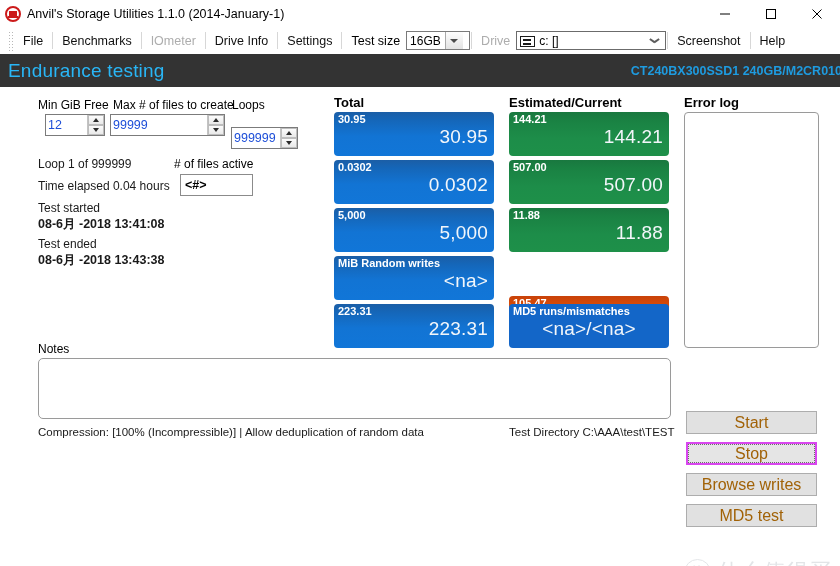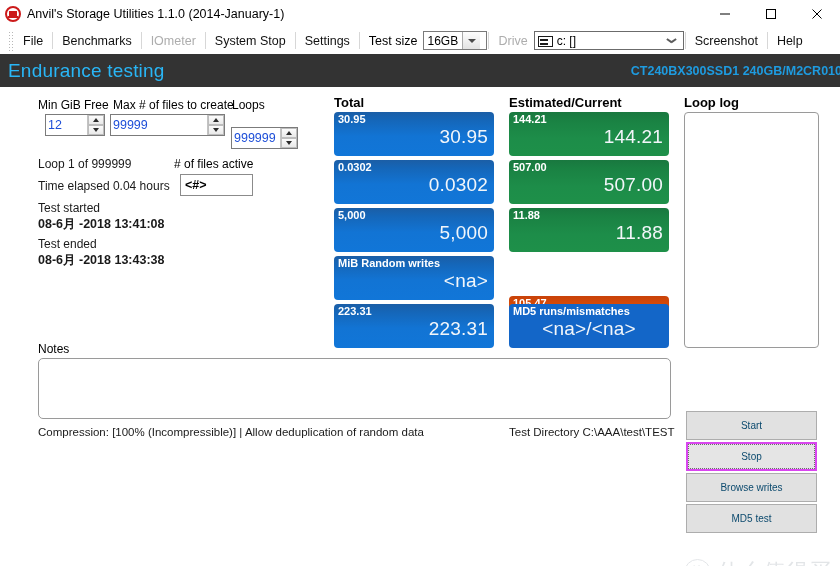--- a/index.html
+++ b/index.html
@@ -341,29 +341,29 @@
     position: absolute;
     border: 1px solid #9a9a9a;
     border-radius: 5px;
     background: #fff;
     box-sizing: border-box;
   }
 
   
   .btn {
     position: absolute;
-    height: 29px;
+    height: 23px;
     background: #e1e1e1;
     border: 1px solid #adadad;
     box-sizing: border-box;
     display: flex;
     align-items: center;
     justify-content: center;
-    font-size: 10px;
-    color: #0c4a6e;
+    font-size: 16px;
+    color: #a16207;
   }
   .btn.focused {
     border: 2px solid #d946ef;
     background: #e1e1e1;
     padding: 0;
   }
   .btn.focused .inner {
     width: 100%; height: 100%;
     border: 1px dotted #6b6b6b;
     box-sizing: border-box;
@@ -432,21 +432,21 @@
 </div>
 
 <div id="menubar">
   <div id="grip"></div>
   <div class="menu-item">File</div>
   <div class="menu-sep"></div>
   <div class="menu-item">Benchmarks</div>
   <div class="menu-sep"></div>
   <div class="menu-item disabled">IOmeter</div>
   <div class="menu-sep"></div>
-  <div class="menu-item">System Stop</div>
+  <div class="menu-item">Drive Info</div>
   <div class="menu-sep"></div>
   <div class="menu-item">Settings</div>
   <div class="menu-sep"></div>
 
   <div class="menu-label">Test size</div>
   <div class="combo" style="width:64px;">
     <div class="cval">16GB</div>
     <div class="cbtn">
         <span class="tri-down"></span>
       </div>
@@ -522,21 +522,21 @@
   <div class="statline" style="left:38px; top:114px;">Test started</div>
   <div class="statline bold" style="left:38px; top:129px;">08-6月 -2018 13:41:08</div>
   <div class="statline" style="left:38px; top:150px;">Test ended</div>
   <div class="statline bold" style="left:38px; top:165px;">08-6月 -2018 13:43:38</div>
 
   <div class="grp-label" style="left:174px; top:70px;"># of files active</div>
   <div class="txtbox" style="left:180px; top:87px; width:73px; height:22px;">&lt;#&gt;</div>
 
   <div class="col-head" style="left:334px; top:8px;">Total</div>
   <div class="col-head" style="left:509px; top:8px;">Estimated/Current</div>
-  <div class="col-head" style="left:684px; top:8px;">Loop log</div>
+  <div class="col-head" style="left:684px; top:8px;">Error log</div>
 
   <div class="tile blue" style="left:334px; top:25px;">
     <div class="t-top">30.95</div>
     <div class="t-val">30.95</div>
   </div>
   <div class="tile blue" style="left:334px; top:73px;">
     <div class="t-top">0.0302</div>
     <div class="t-val">0.0302</div>
   </div>
   <div class="tile blue" style="left:334px; top:121px;">

